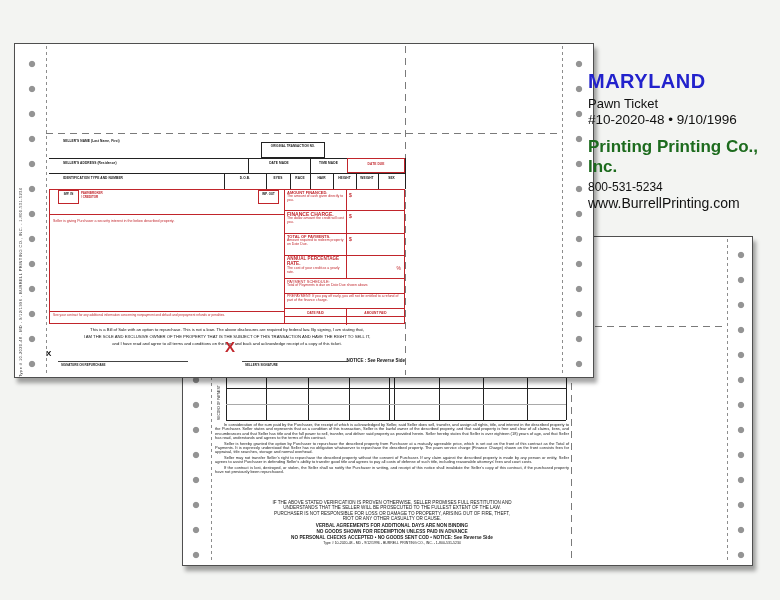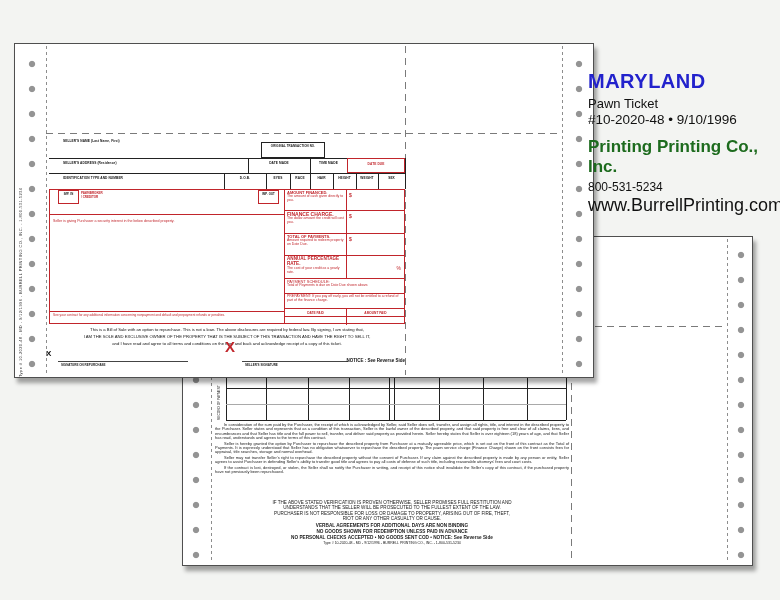--- a/index.html
+++ b/index.html
@@ -53,21 +53,21 @@
   .vline-txt{display:block;font-size:4.6px;line-height:5.3px;}
   .bold-txt{display:block;font-size:4.7px;line-height:5.7px;font-weight:bold;}
   .tiny-txt{display:block;font-size:3.5px;line-height:4.5px;margin-top:1px;}
   
   .info{position:absolute;left:588px;top:70px;width:192px;}
   .info .state{font-size:20px;font-weight:bold;letter-spacing:.5px;margin:0;}
   .info .prod{font-size:13px;margin-top:3px;}
   .info .num{font-size:13.5px;margin-top:1px;}
   .info .co{font-size:17px;font-weight:bold;margin-top:10px;}
   .info .ph{font-size:12px;margin-top:3px;}
-  .info .web{font-size:18px;margin-top:1px;}
+  .info .web{font-size:14px;margin-top:1px;}
 </style>
 </head>
 <body>
 
 <div class="stage">
 
   <div class="sheet" style="left:182px;top:236px;width:571px;height:330px;">
     <div class="holes" style="left:9px;top:6px;height:318px;"></div>
     <div class="holes" style="left:554px;top:6px;height:318px;"></div>
     <div class="vdash" style="left:28px;"></div>

